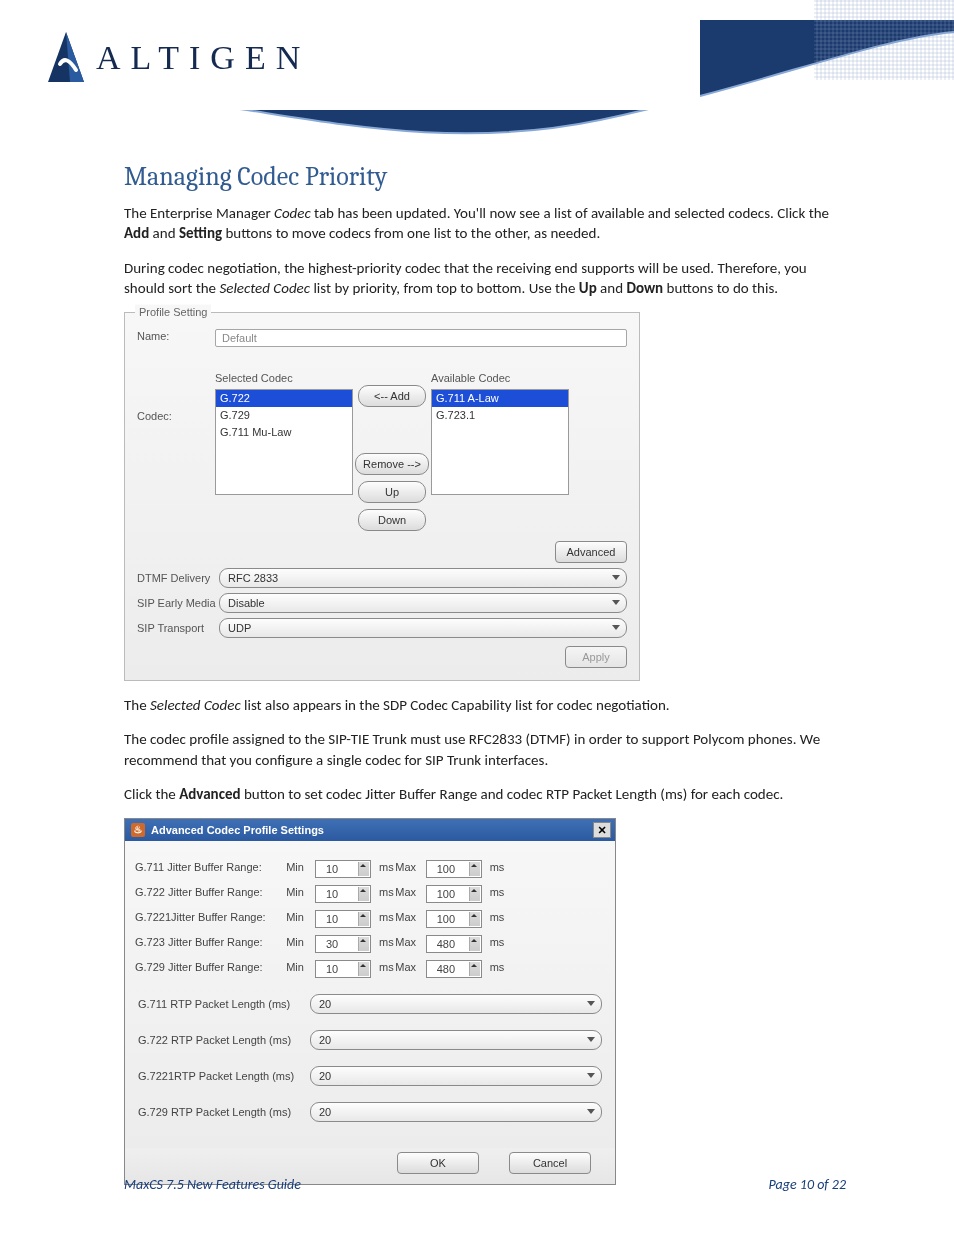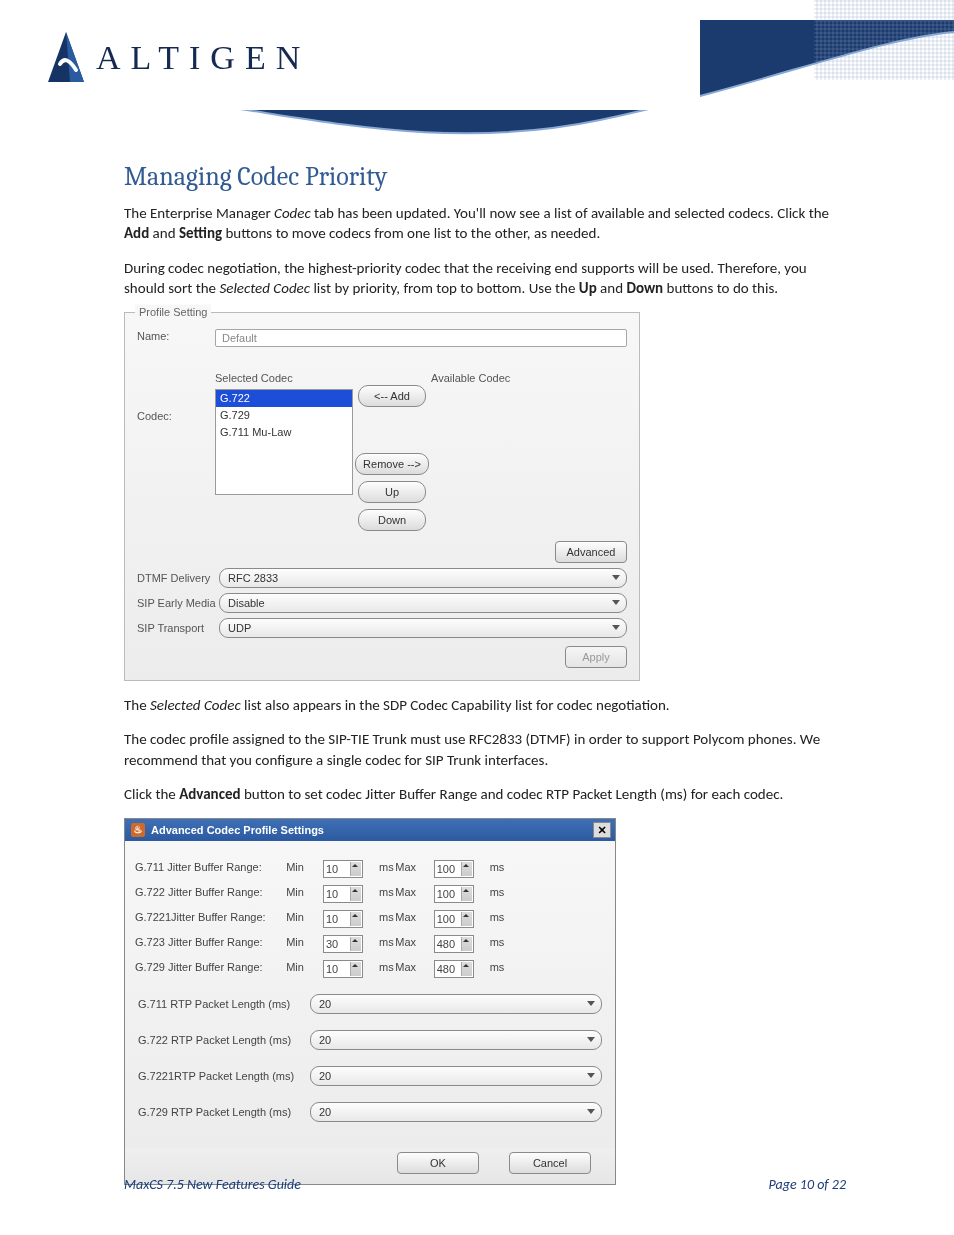--- a/index.html
+++ b/index.html
@@ -248,23 +248,23 @@
 }
 .jrow .jl { width: 148px; }
 .jrow .mm { width: 24px; text-align:center; }
 .spin {
   width: 34px;
   height: 16px;
   border: 1px solid #8a8a8a;
   background: #fff;
   display: inline-flex;
   align-items: center;
-  padding: 0 2px;
+  padding: 0 10px;
   position: relative;
-  margin: 0 16px;
+  margin: 0 8px;
 }
 .spin::after {
   content: "";
   position: absolute;
   right: 1px;
   top: 1px;
   bottom: 1px;
   width: 10px;
   background:
     linear-gradient(#ddd,#ccc);
@@ -378,20 +378,24 @@
           </div>
         </div>
         <div class="mid-btns">
           <div class="btn">&lt;-- Add</div>
           <div class="btn wide">Remove --&gt;</div>
           <div class="btn">Up</div>
           <div class="btn">Down</div>
         </div>
         <div class="codec-col">
           <div class="col-title">Available Codec</div>
+          <div class="listbox">
+            <div class="sel">G.711 A-Law</div>
+            <div>G.723.1</div>
+          </div>
         </div>
       </div>
     </div>
 
     <div class="adv-row">
       <div class="btn right" style="min-width:70px;border-radius:4px;">Advanced</div>
     </div>
 
     <div class="sel-row">
       <div class="lbl2">DTMF Delivery</div>

